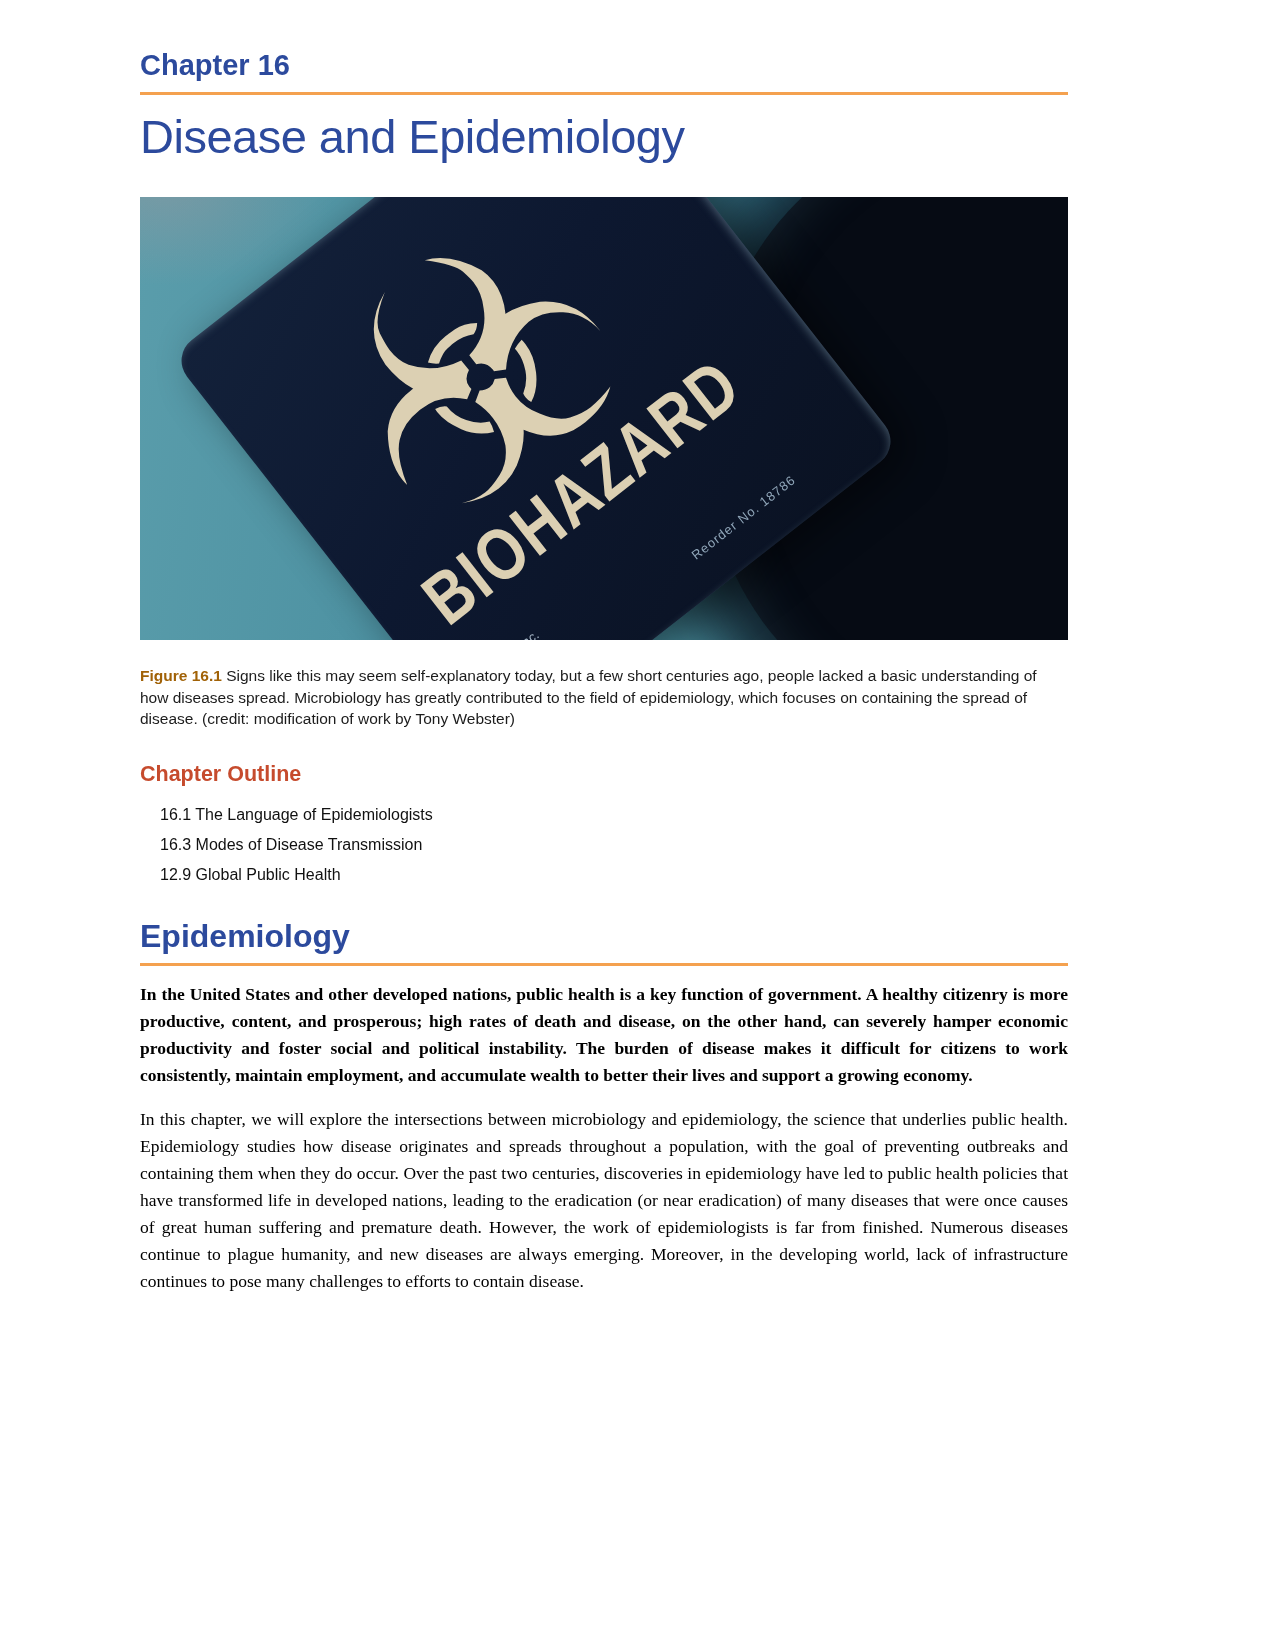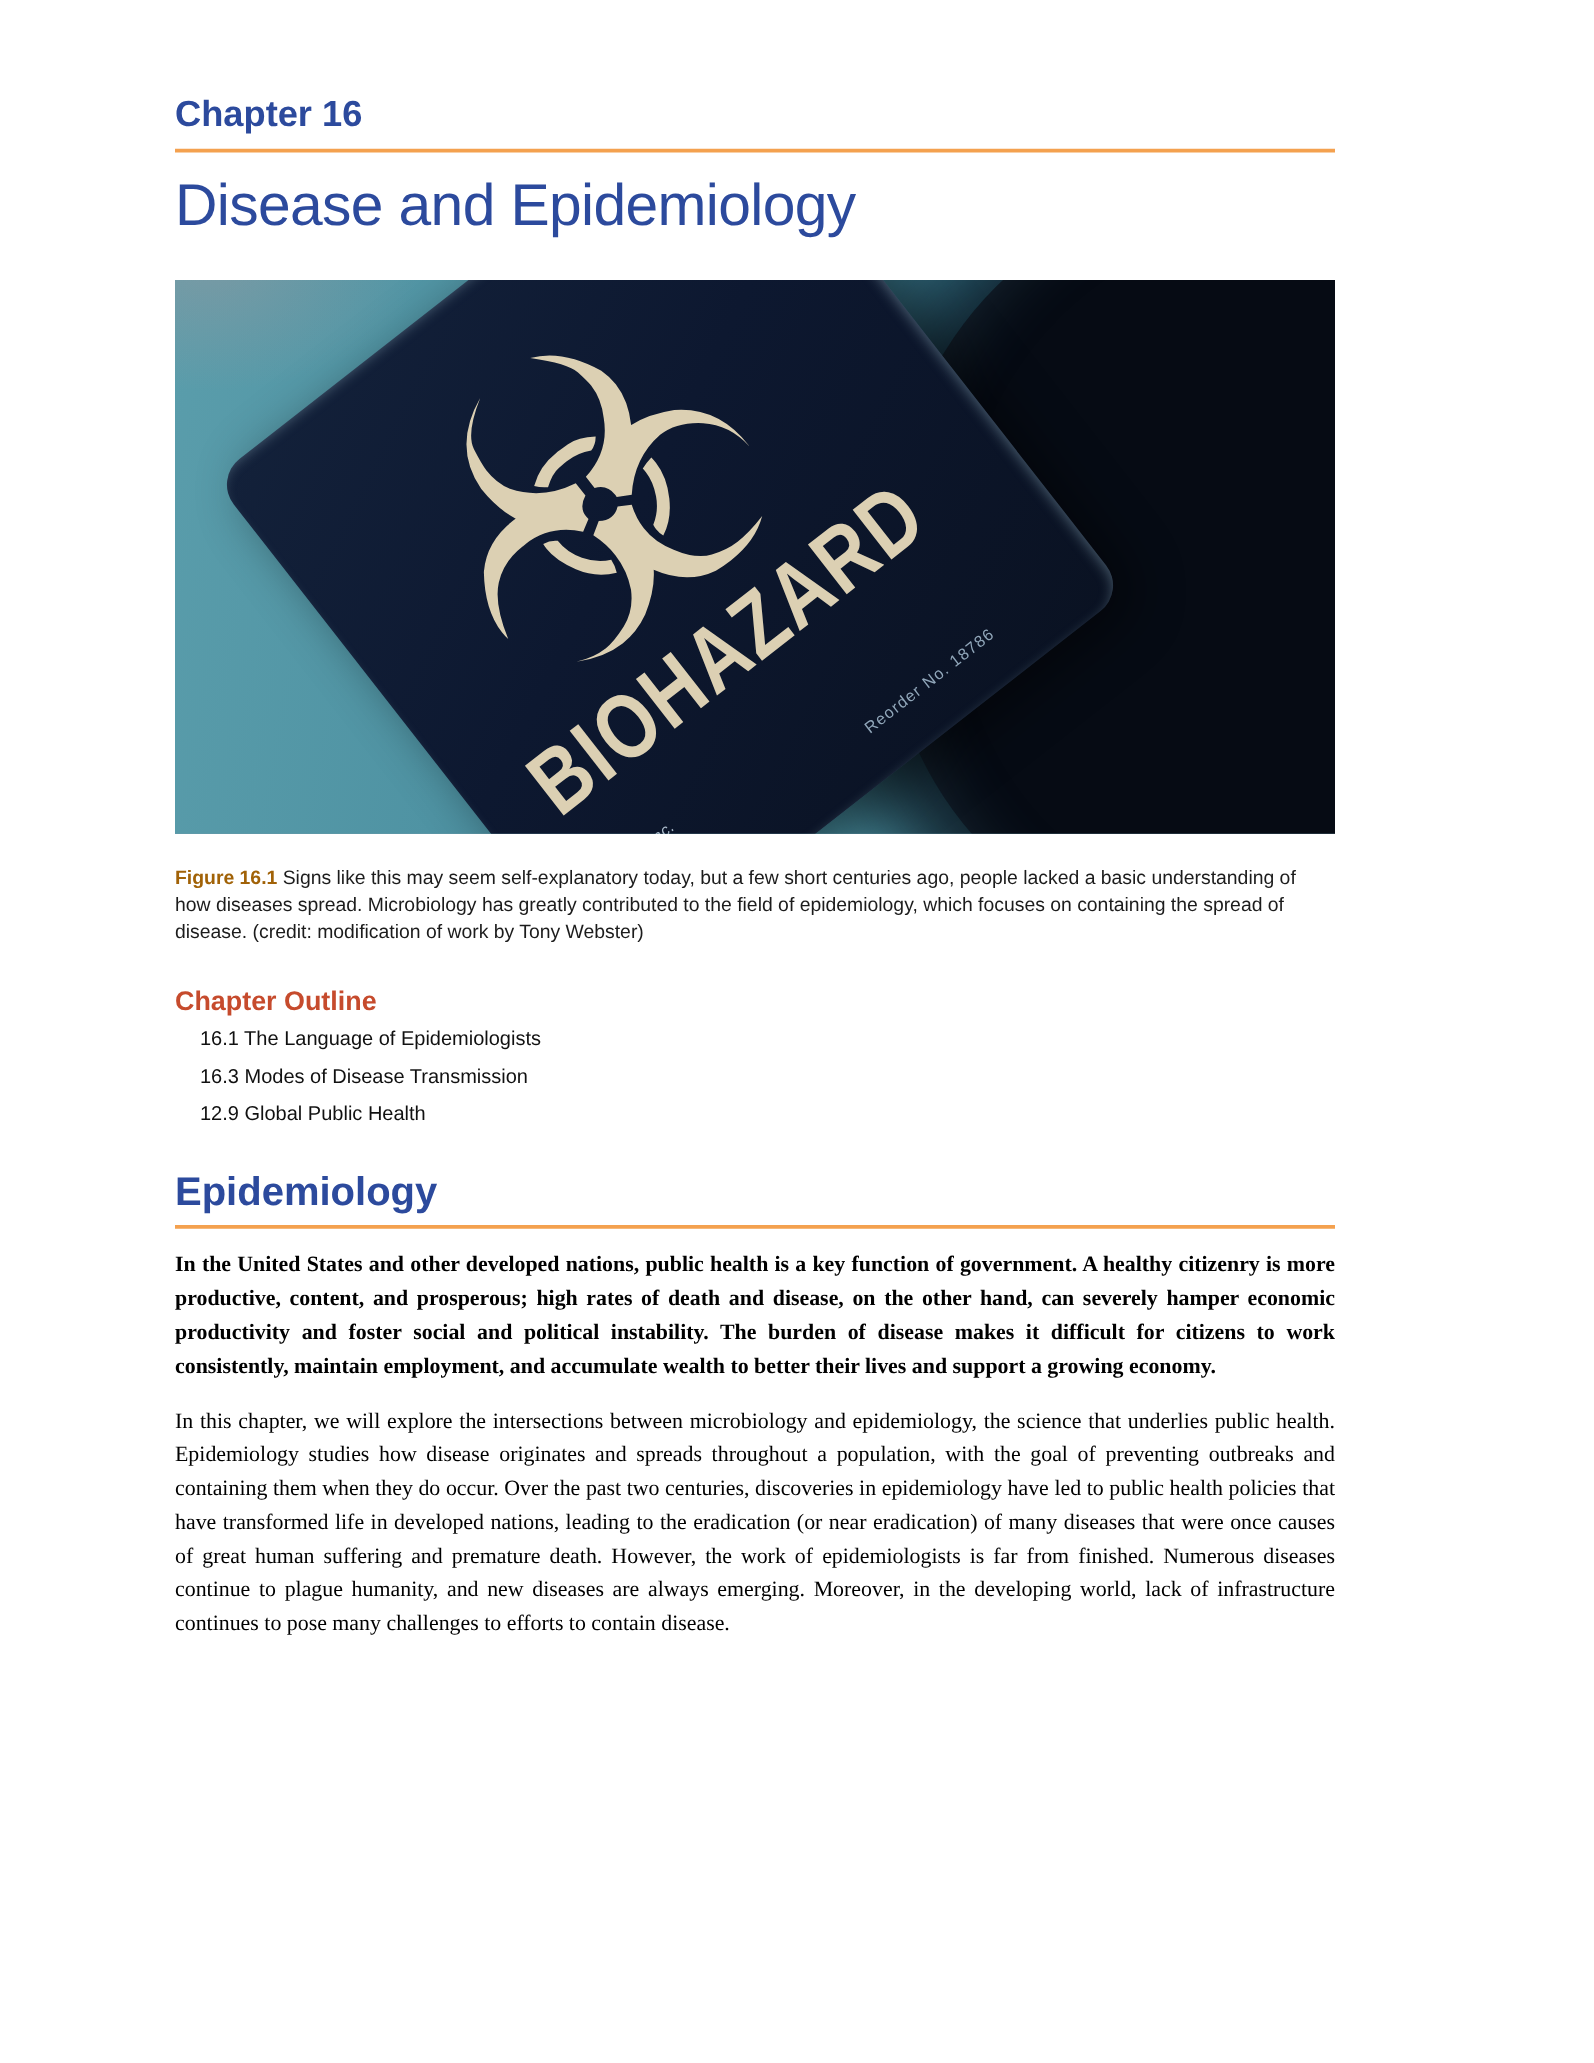--- a/index.html
+++ b/index.html
@@ -7,21 +7,21 @@
     position:relative;
     width:1275px; height:1650px;
     background:#ffffff;
     font-family:"Liberation Sans", sans-serif;
     overflow:hidden;
   }
   .content { margin-left:140px; width:928px; }
 
   
   .chapter-label {
-    padding-top:76px;
+    padding-top:49px;
     font-size:29px; line-height:33px; font-weight:bold;
     color:#2c4a9d;
   }
   .rule-orange { margin-top:10px; border-top:3px solid #f4a14f; height:0; }
   .chapter-title {
     margin-top:16px;
     font-size:47px; line-height:52px; font-weight:normal;
     color:#2c4a9d; letter-spacing:-0.5px;
   }
 
@@ -82,21 +82,21 @@
   .figure-caption {
     margin-top:25px; font-size:15.5px; line-height:21.5px; color:#1c1c1c;
   }
   .figure-caption .cap-label { font-weight:bold; color:#a16207; }
 
   
   .outline-heading {
     margin-top:32px; font-size:21.5px; line-height:24px; font-weight:bold;
     color:#c64b2d;
   }
-  .outline-list { margin-top:4px; padding-left:20px; }
+  .outline-list { margin-top:14px; padding-left:20px; }
   .outline-item { font-size:16px; line-height:30px; color:#111111; }
 
   
   .intro-heading {
     margin-top:28px; font-size:32px; line-height:36px; font-weight:bold;
     color:#2c4a9d;
   }
   .rule-orange-2 { margin-top:9px; border-top:3.5px solid #f4a14f; height:0; }
   .body-para {
     font-family:"Liberation Serif", serif;

